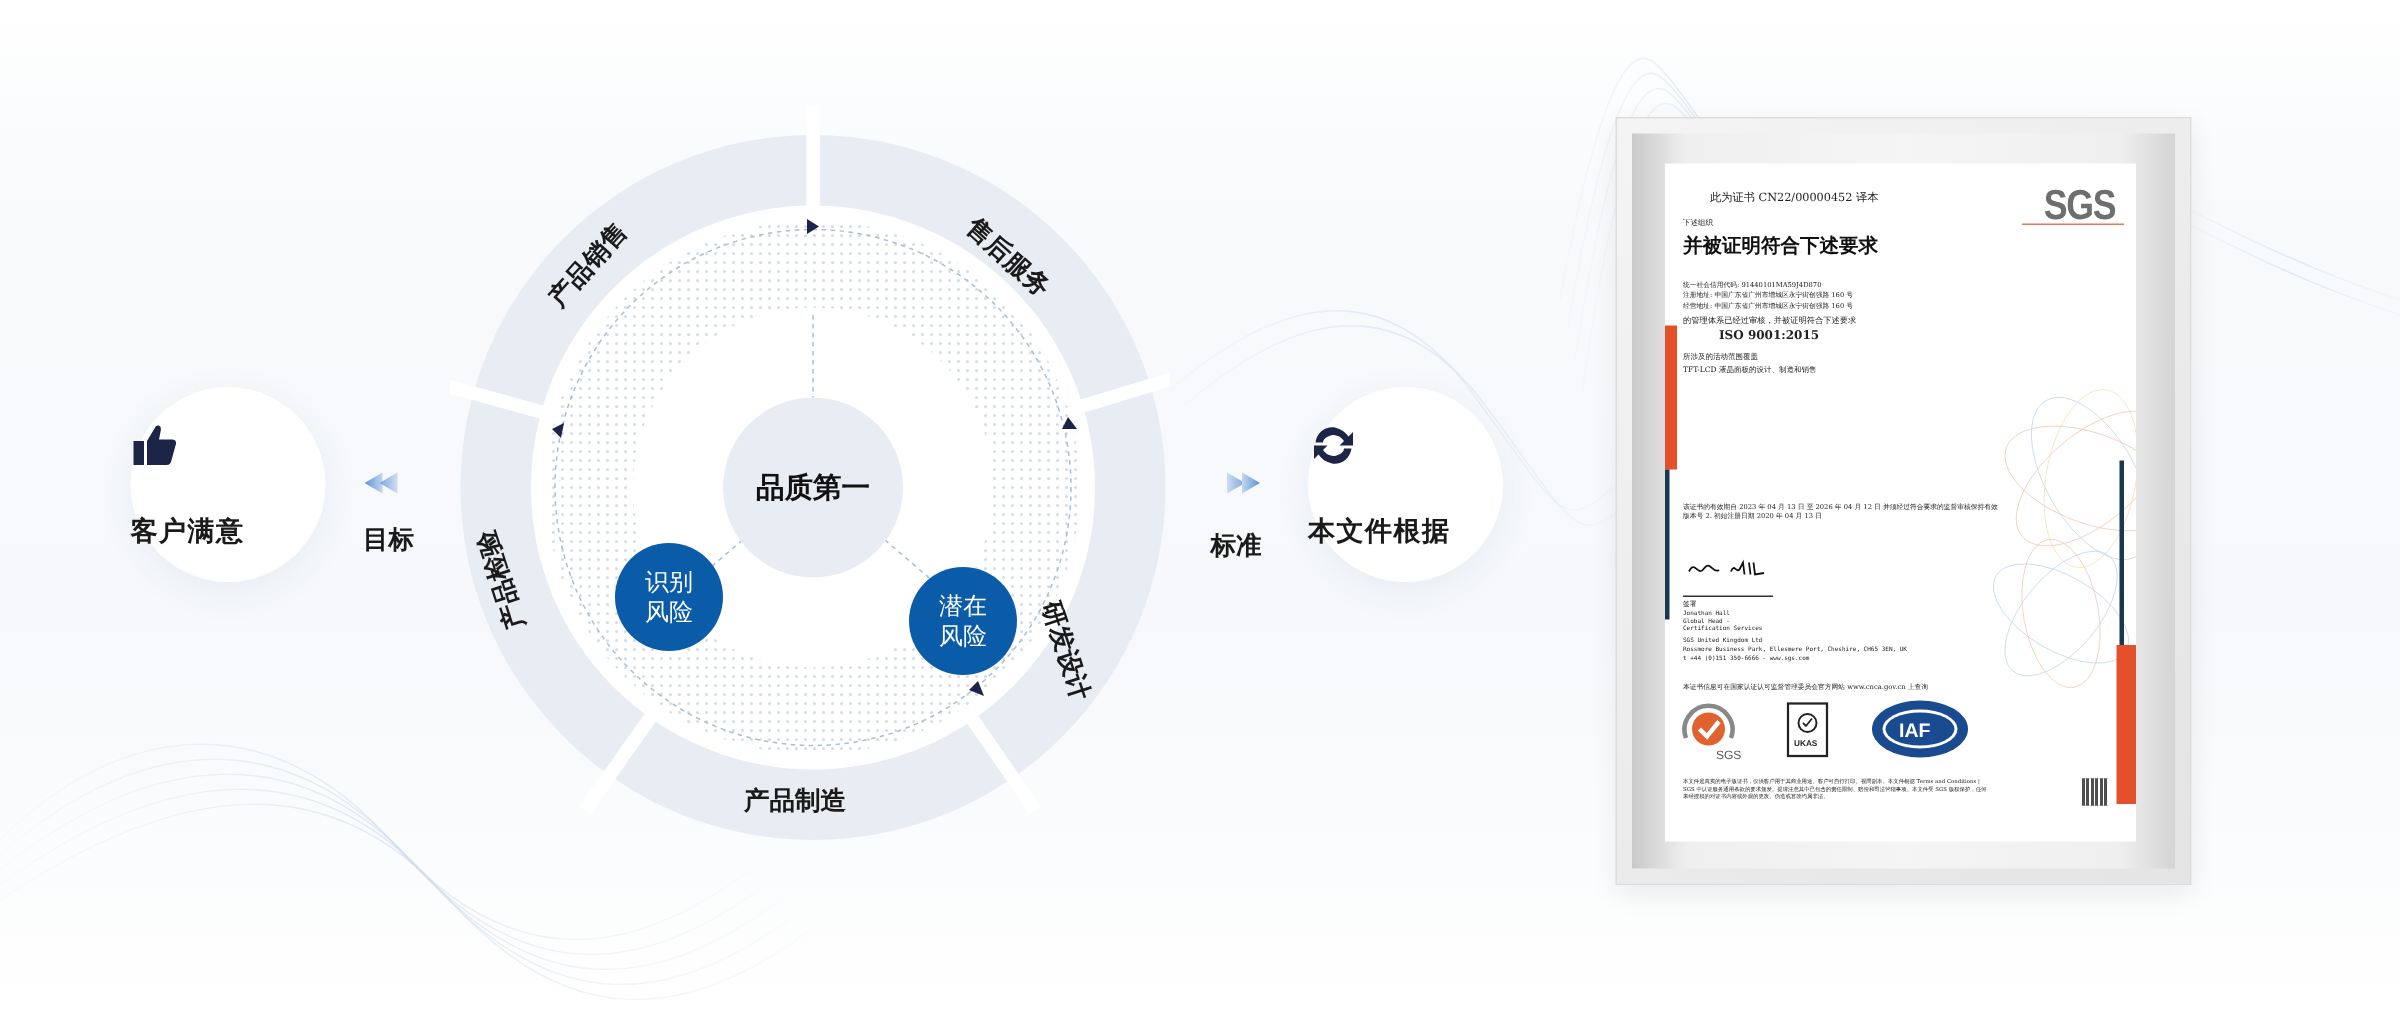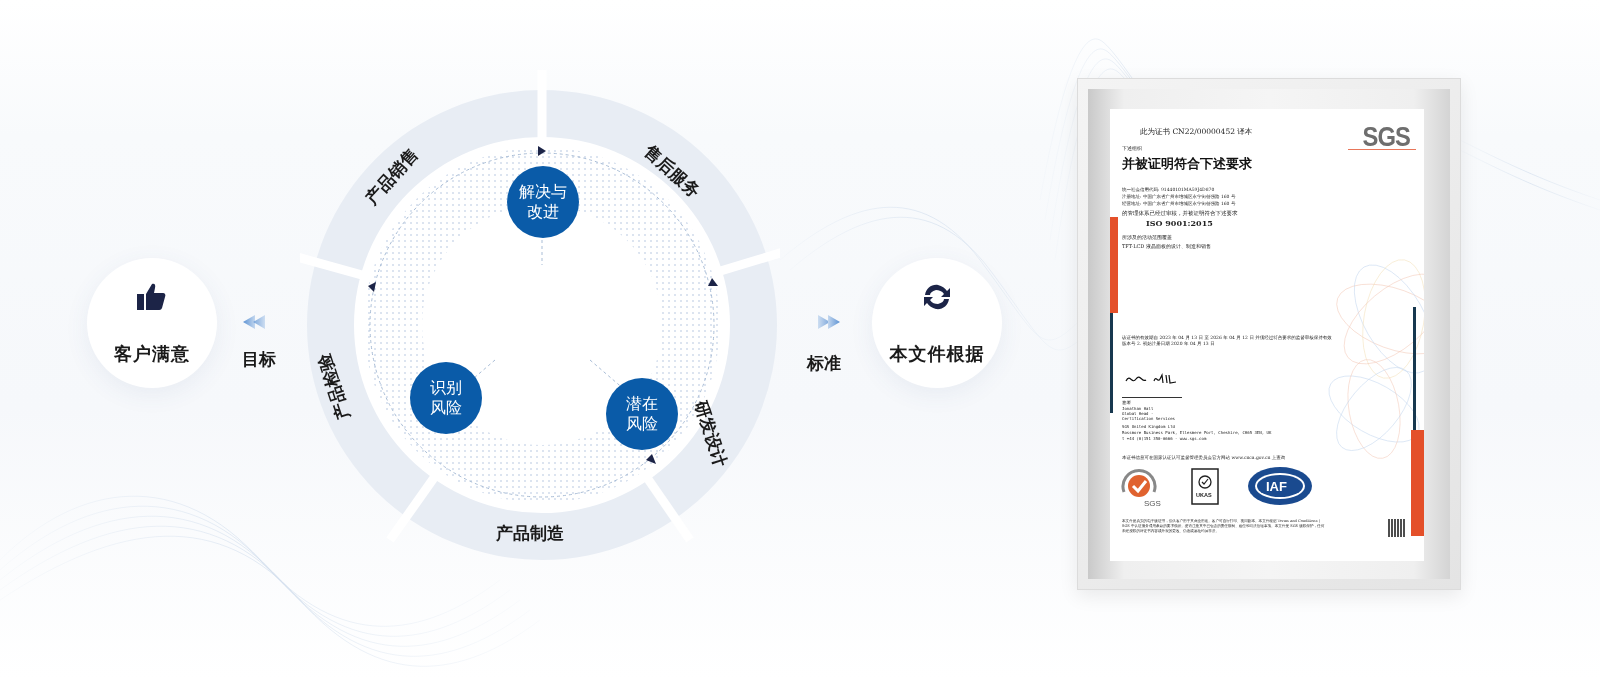--- a/index.html
+++ b/index.html
@@ -10,21 +10,21 @@
     font-family: "DejaVu Sans", "Liberation Sans", sans-serif;
     color: #1a1a1a;
   }
   .bg-waves { position: absolute; inset: 0; pointer-events: none; }
 
   
   .side-circle {
     position: absolute; width: 130px; height: 130px; border-radius: 50%;
     background: #ffffff;
     box-shadow: 0 6px 24px rgba(60, 90, 140, 0.08);
-    display: flex; flex-direction: column; align-items: center; justify-content: center; gap: 20px;
+    display: flex; flex-direction: column; align-items: flex-start; justify-content: center; gap: 20px;
   }
   .side-circle .icon { width: 34px; height: 34px; margin-bottom: 8px; }
   .side-circle .label { font-size: 18px; font-weight: bold; color: #1a1a1a; letter-spacing: 1px; }
 
   .arrow-label { position: absolute; font-size: 17px; font-weight: bold; color: #1a1a1a; }
   .chev { position: absolute; width: 28px; height: 16px; }
 
   
   .diagram { position: absolute; left: 300px; top: 70px; width: 480px; height: 500px; }
   .ring-label { position: absolute; font-size: 17px; font-weight: bold; color: #1a1a1a; white-space: nowrap; }
@@ -188,25 +188,22 @@
       <polygon points="68,216 76,212 74,222"></polygon>
     </g>
   </svg>
 
   <div class="ring-label" style="left:58px; top:95px; transform: rotate(-48deg);">产品销售</div>
   <div class="ring-label" style="left:338px; top:90px; transform: rotate(42deg);">售后服务</div>
   <div class="ring-label" style="left:400px; top:320px; transform: rotate(72deg); transform-origin: left center;">研发设计</div>
   <div class="ring-label" style="left:196px; top:452px;">产品制造</div>
   <div class="ring-label" style="left:0px; top:305px; transform: rotate(-108deg);">产品检验</div>
 
-
-  <div class="node" style="left:207px; top:96px;">
-    <span>解决与</span>
-    <span>改进</span>
-  </div>
+  <div class="center-circle">品质第一</div>
+
   <div class="node" style="left:110px; top:292px;">
     <span>识别</span>
     <span>风险</span>
   </div>
   <div class="node" style="left:306px; top:308px;">
     <span>潜在</span>
     <span>风险</span>
   </div>
 </div>
 

